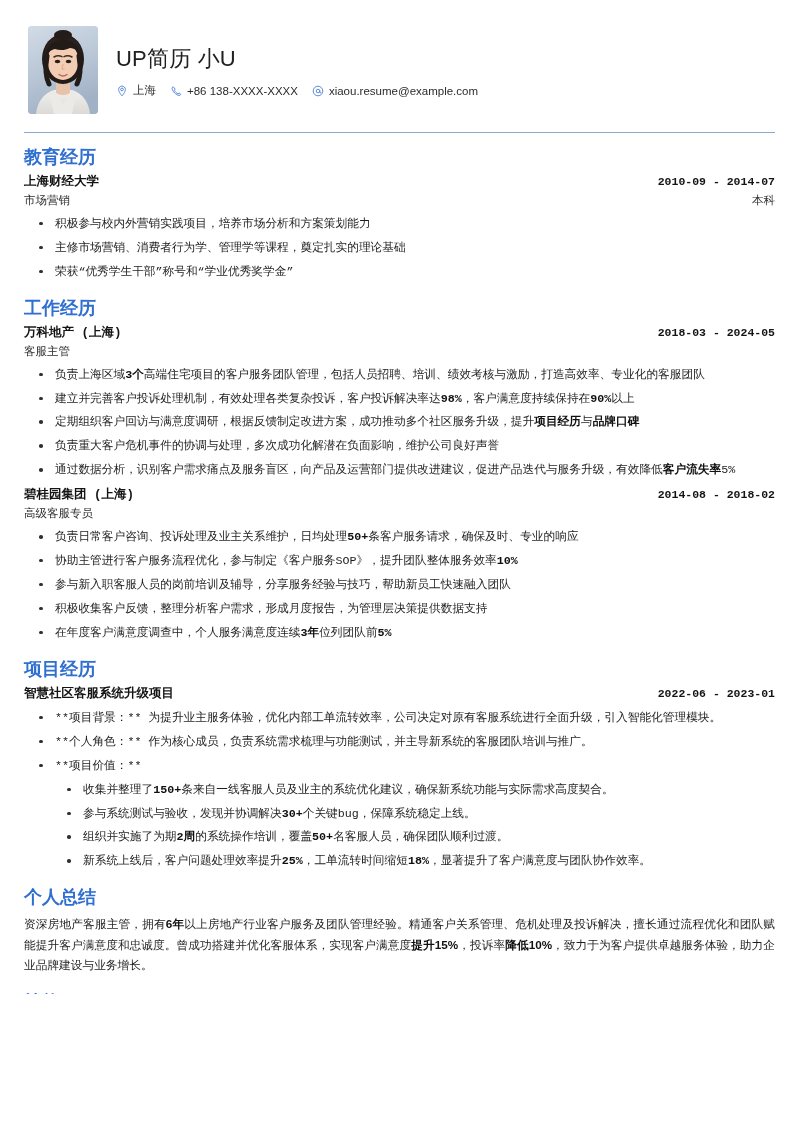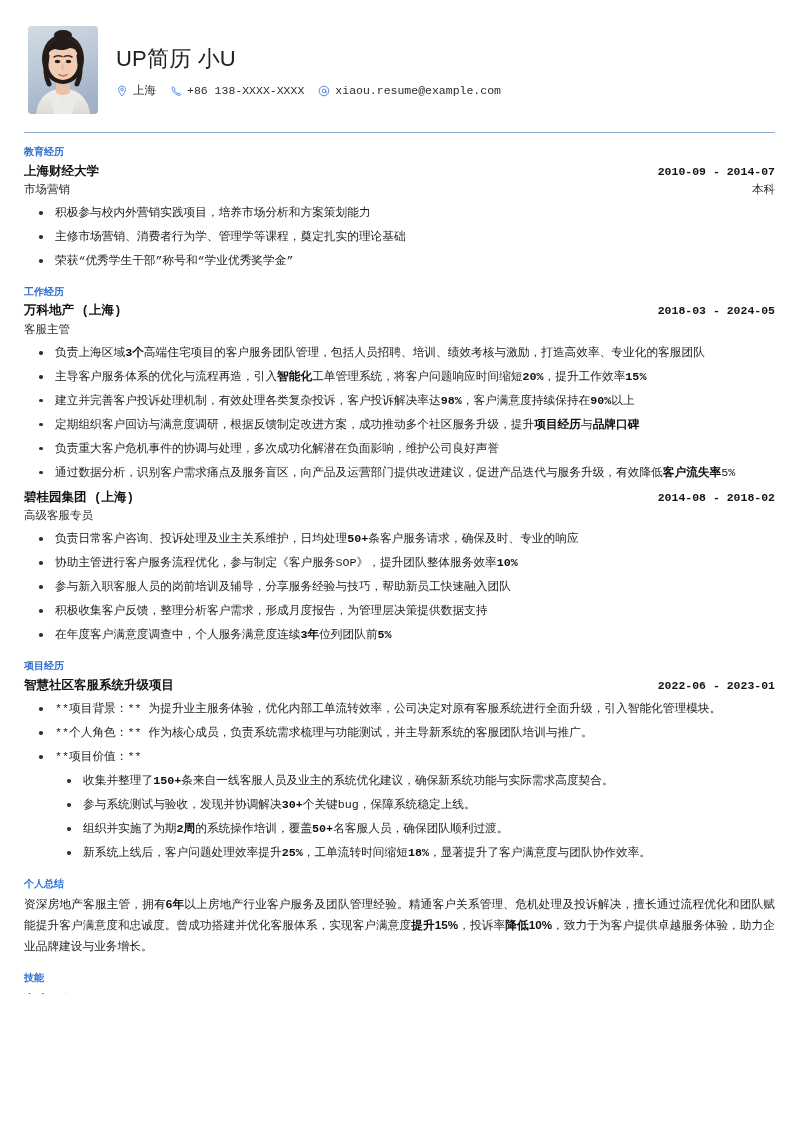--- a/index.html
+++ b/index.html
@@ -52,21 +52,20 @@
     margin-bottom: 11px;
   }
 
   .contacts {
     display: flex;
     align-items: center;
     flex-wrap: wrap;
     gap: 4px 14px;
     font-size: 11.5px;
     color: #2b2b2b;
-    font-family: Liberation Mono, monospace;
   }
   .contact {
     display: inline-flex;
     align-items: center;
     gap: 5px;
     white-space: nowrap;
   }
   .contact .ci { display: inline-flex; width: 12px; height: 12px; }
   .contact .ci svg { width: 12px; height: 12px; display: block; }
 
@@ -75,21 +74,21 @@
     height: 1px;
     background: #8ba9cf;
     margin: 4px 0 12px 0;
   }
 
   .section { margin-bottom: 14px; }
 
   .section-title {
     color: #2f6fd0;
     font-weight: bold;
-    font-size: 10px;
+    font-size: 18px;
     line-height: 1.35;
     margin-bottom: 4px;
   }
 
   .entry { margin-bottom: 6px; font-family: Liberation Mono, monospace; }
   .entry-head {
     display: flex;
     justify-content: space-between;
     align-items: baseline;
     gap: 12px;
@@ -318,21 +317,20 @@
           <div class="entry-head">
             <div class="entry-org">万科地产 (上海)</div>
             <div class="entry-date">2018-03 - 2024-05</div>
           </div>
           <div class="entry-sub">
             <div>客服主管</div>
             <div class="right"></div>
           </div>
           <ul class="bullets">
             <li><span>负责上海区域<b>3个</b>高端住宅项目的客户服务团队管理，包括人员招聘、培训、绩效考核与激励，打造高效率、专业化的客服团队</span></li>
-            <li><span>主导客户服务体系的优化与流程再造，引入<b>智能化</b>工单管理系统，将客户问题响应时间缩短<b>20%</b>，提升工作效率<b>15%</b></span></li>
             <li><span>建立并完善客户投诉处理机制，有效处理各类复杂投诉，客户投诉解决率达<b>98%</b>，客户满意度持续保持在<b>90%</b>以上</span></li>
             <li><span>定期组织客户回访与满意度调研，根据反馈制定改进方案，成功推动多个社区服务升级，提升<b>项目经历</b>与<b>品牌口碑</b></span></li>
             <li><span>负责重大客户危机事件的协调与处理，多次成功化解潜在负面影响，维护公司良好声誉</span></li>
             <li><span>通过数据分析，识别客户需求痛点及服务盲区，向产品及运营部门提供改进建议，促进产品迭代与服务升级，有效降低<b>客户流失率</b>5%</span></li>
           </ul>
         </div>
         <div class="entry">
           <div class="entry-head">
             <div class="entry-org">碧桂园集团 (上海)</div>
             <div class="entry-date">2014-08 - 2018-02</div>

